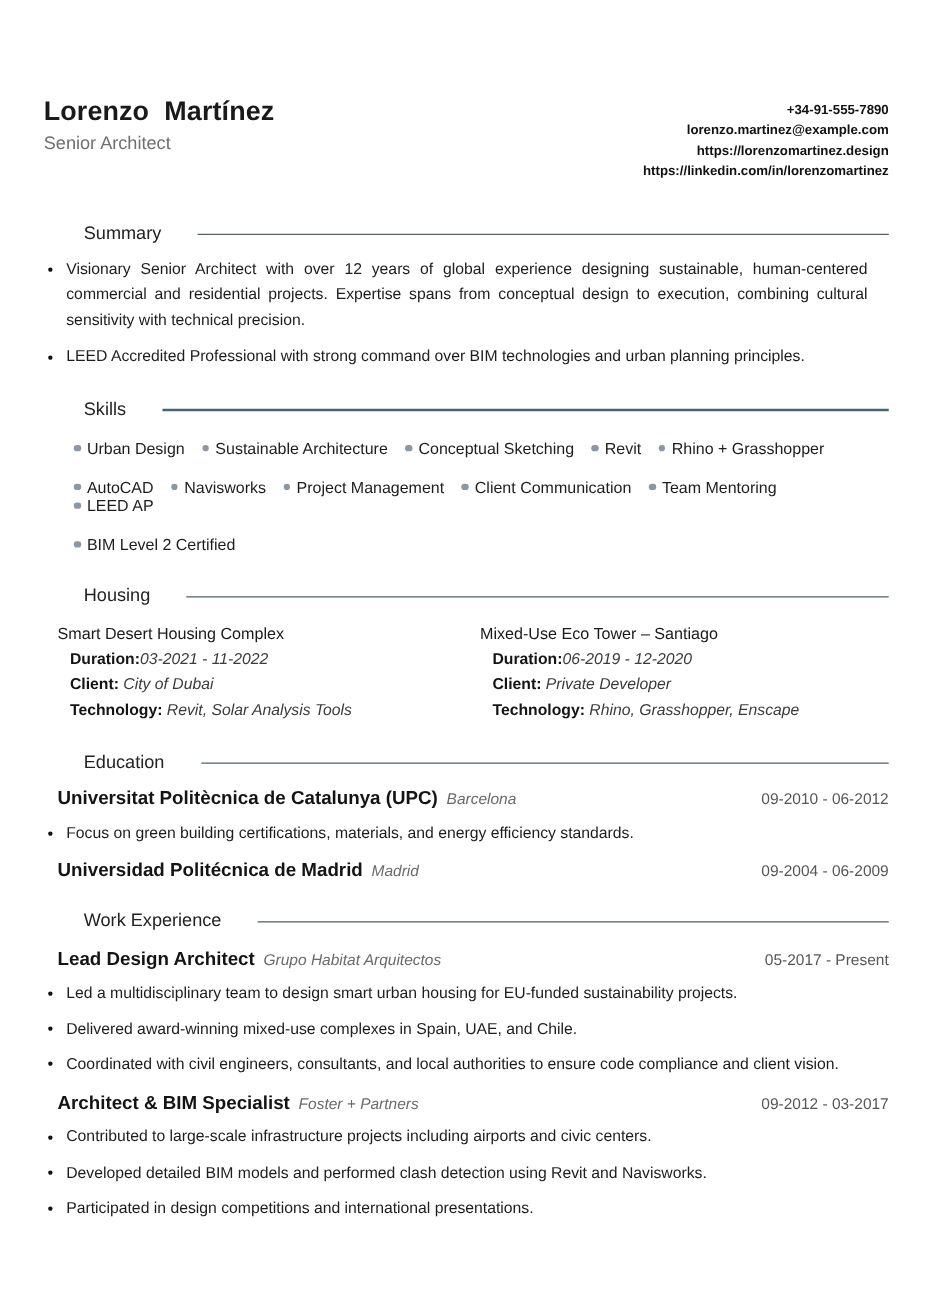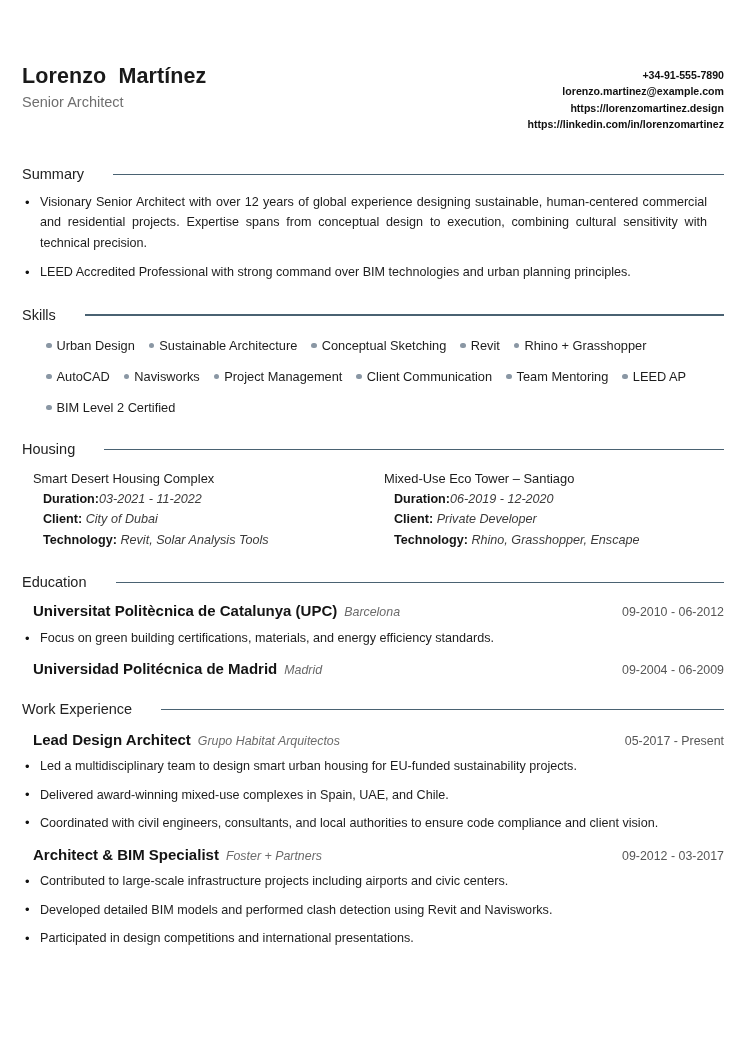--- a/index.html
+++ b/index.html
@@ -11,21 +11,21 @@
   body {
     width: 741px;
     height: 1043px;
     font-family: "Liberation Sans", sans-serif;
     color: #1a1a1a;
     -webkit-font-smoothing: antialiased;
   }
   .page {
     width: 741px;
     height: 1043px;
-    padding: 0;
+    padding: 13px;
     position: relative;
     background: #ffffff;
   }
 
   
   .header {
     display: flex;
     align-items: flex-start;
     justify-content: space-between;
     padding: 62px 17px 0 22px;
@@ -55,20 +55,21 @@
   }
   .contact-line { white-space: nowrap; }
 
   
   .section { padding: 0 17px 0 22px; }
   .section-head {
     display: flex;
     align-items: center;
     gap: 29px;
     margin-bottom: 4px;
+    margin-left: 32px;
   }
   .section-title {
     font-size: 14.5px;
     color: #222222;
     white-space: nowrap;
     line-height: 1.2;
   }
   .section-rule {
     flex: 1 1 auto;
     height: 1.6px;

